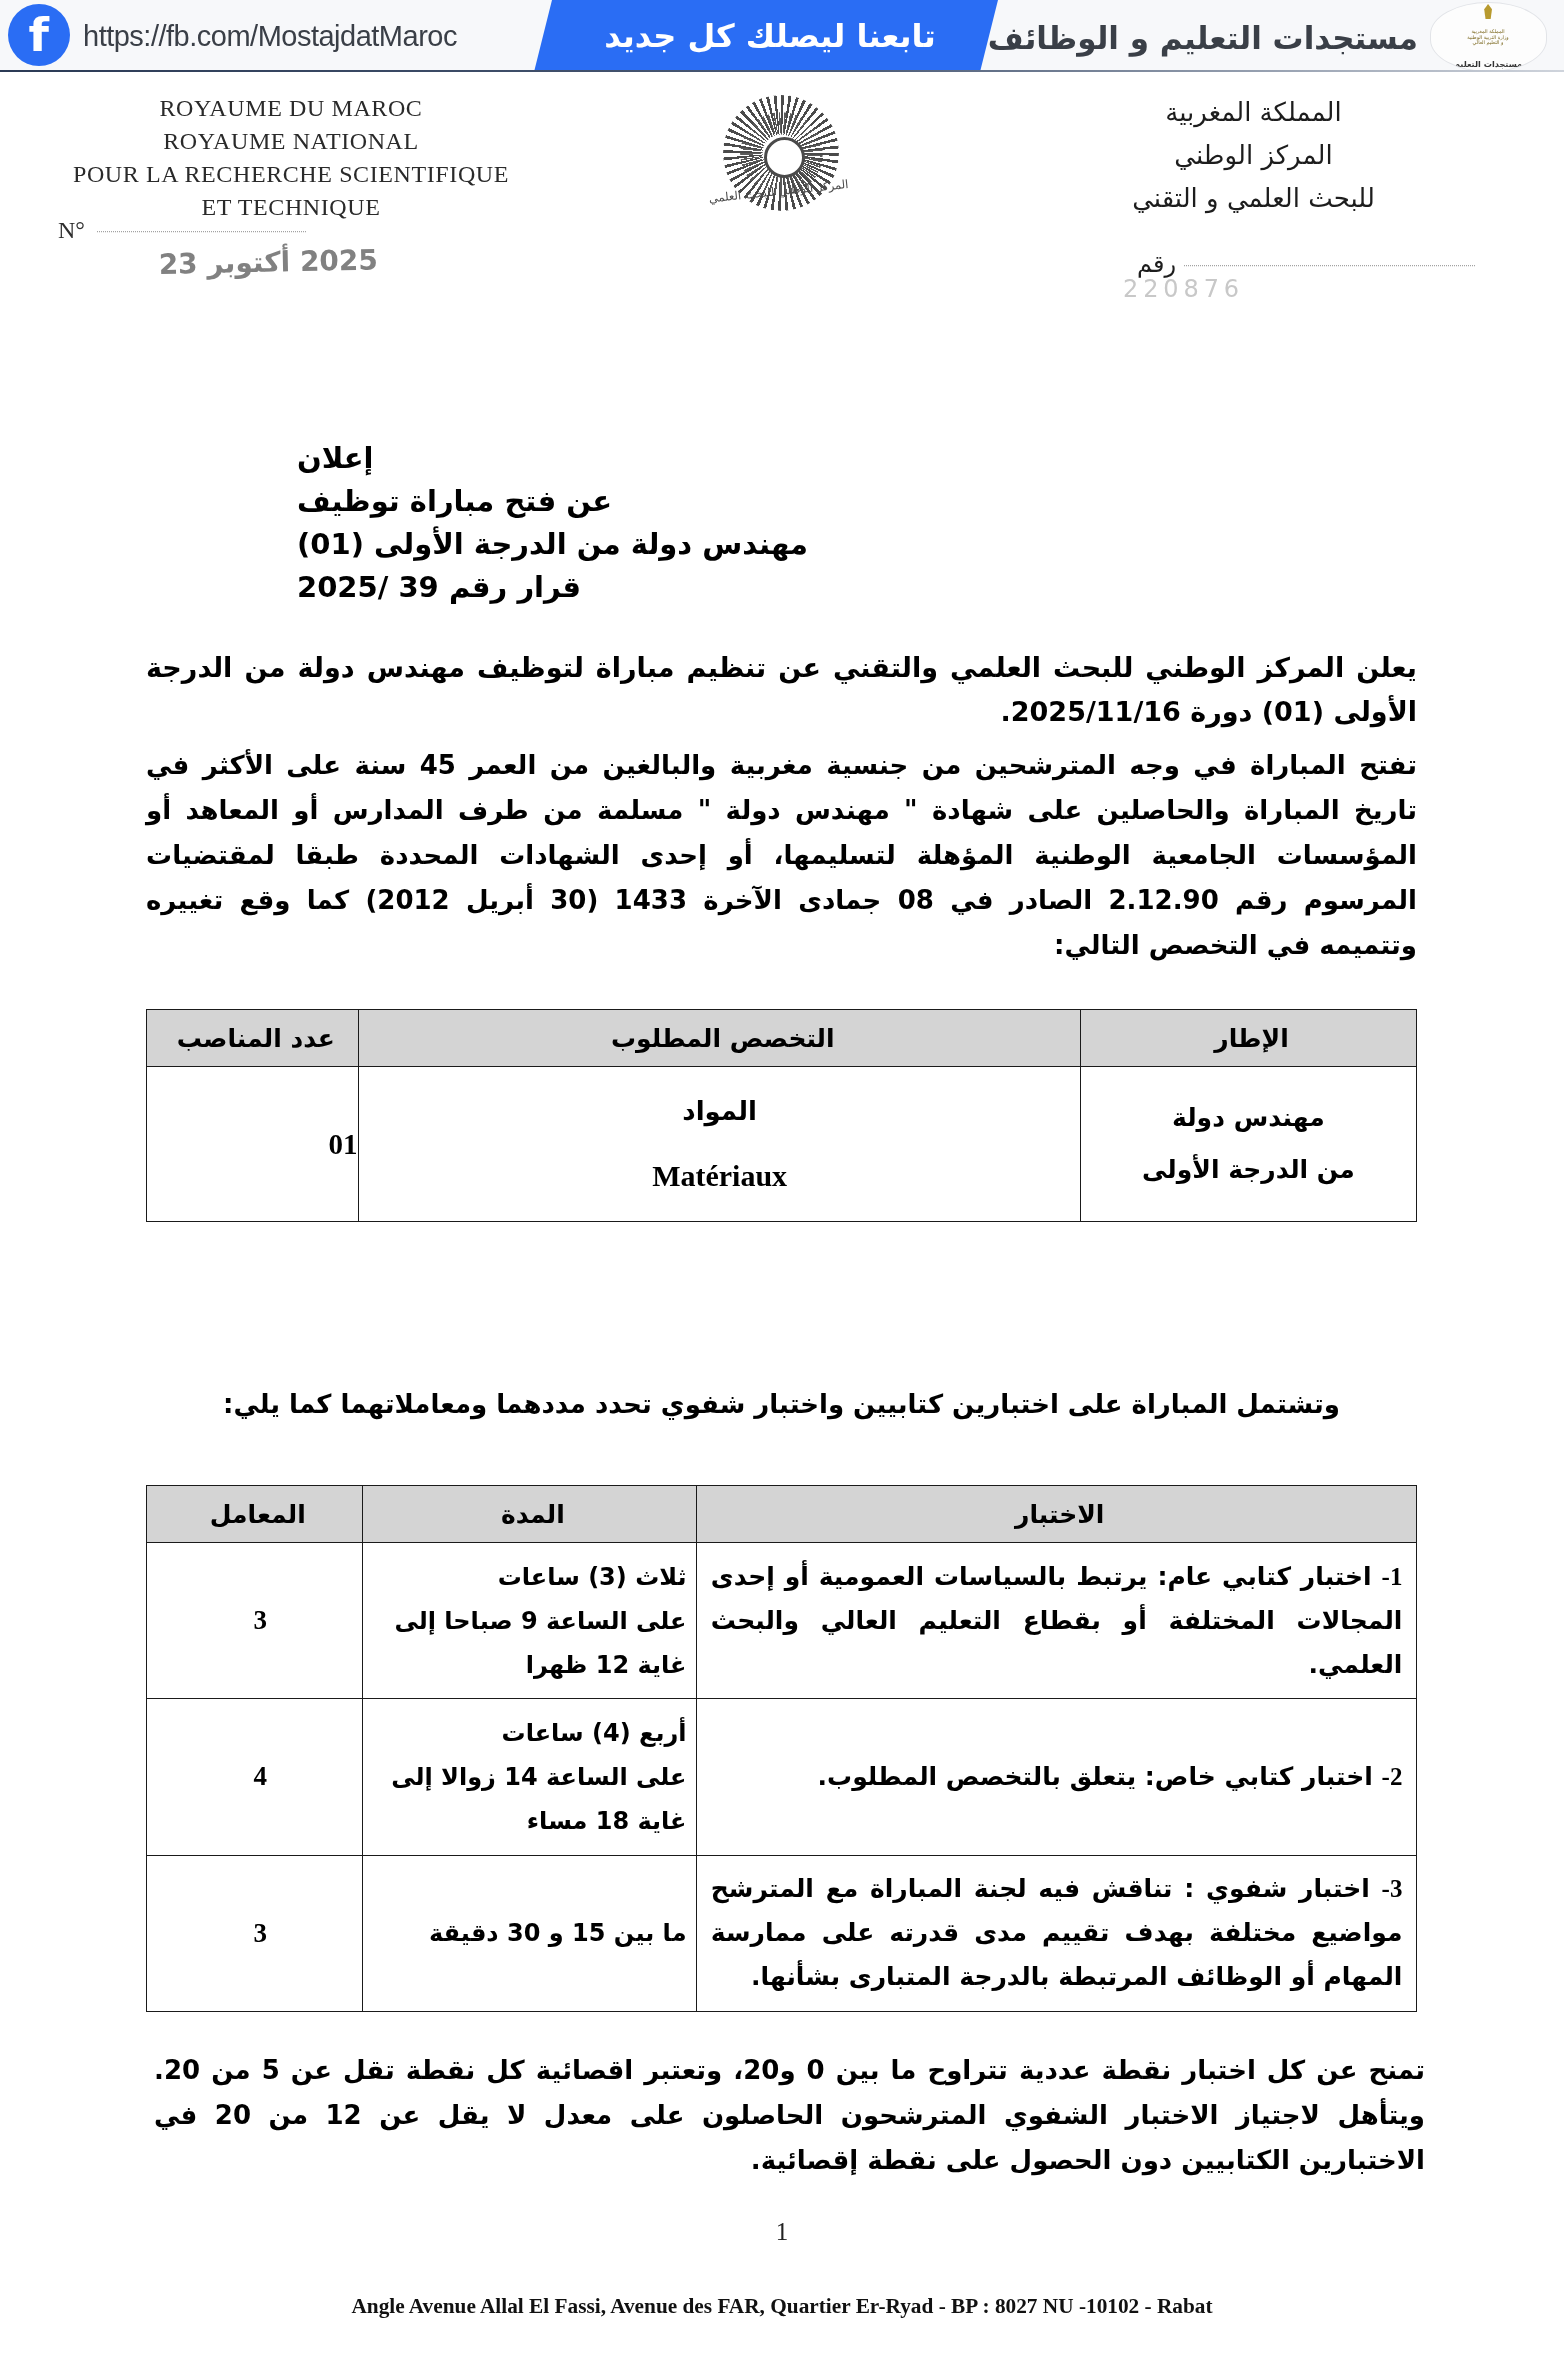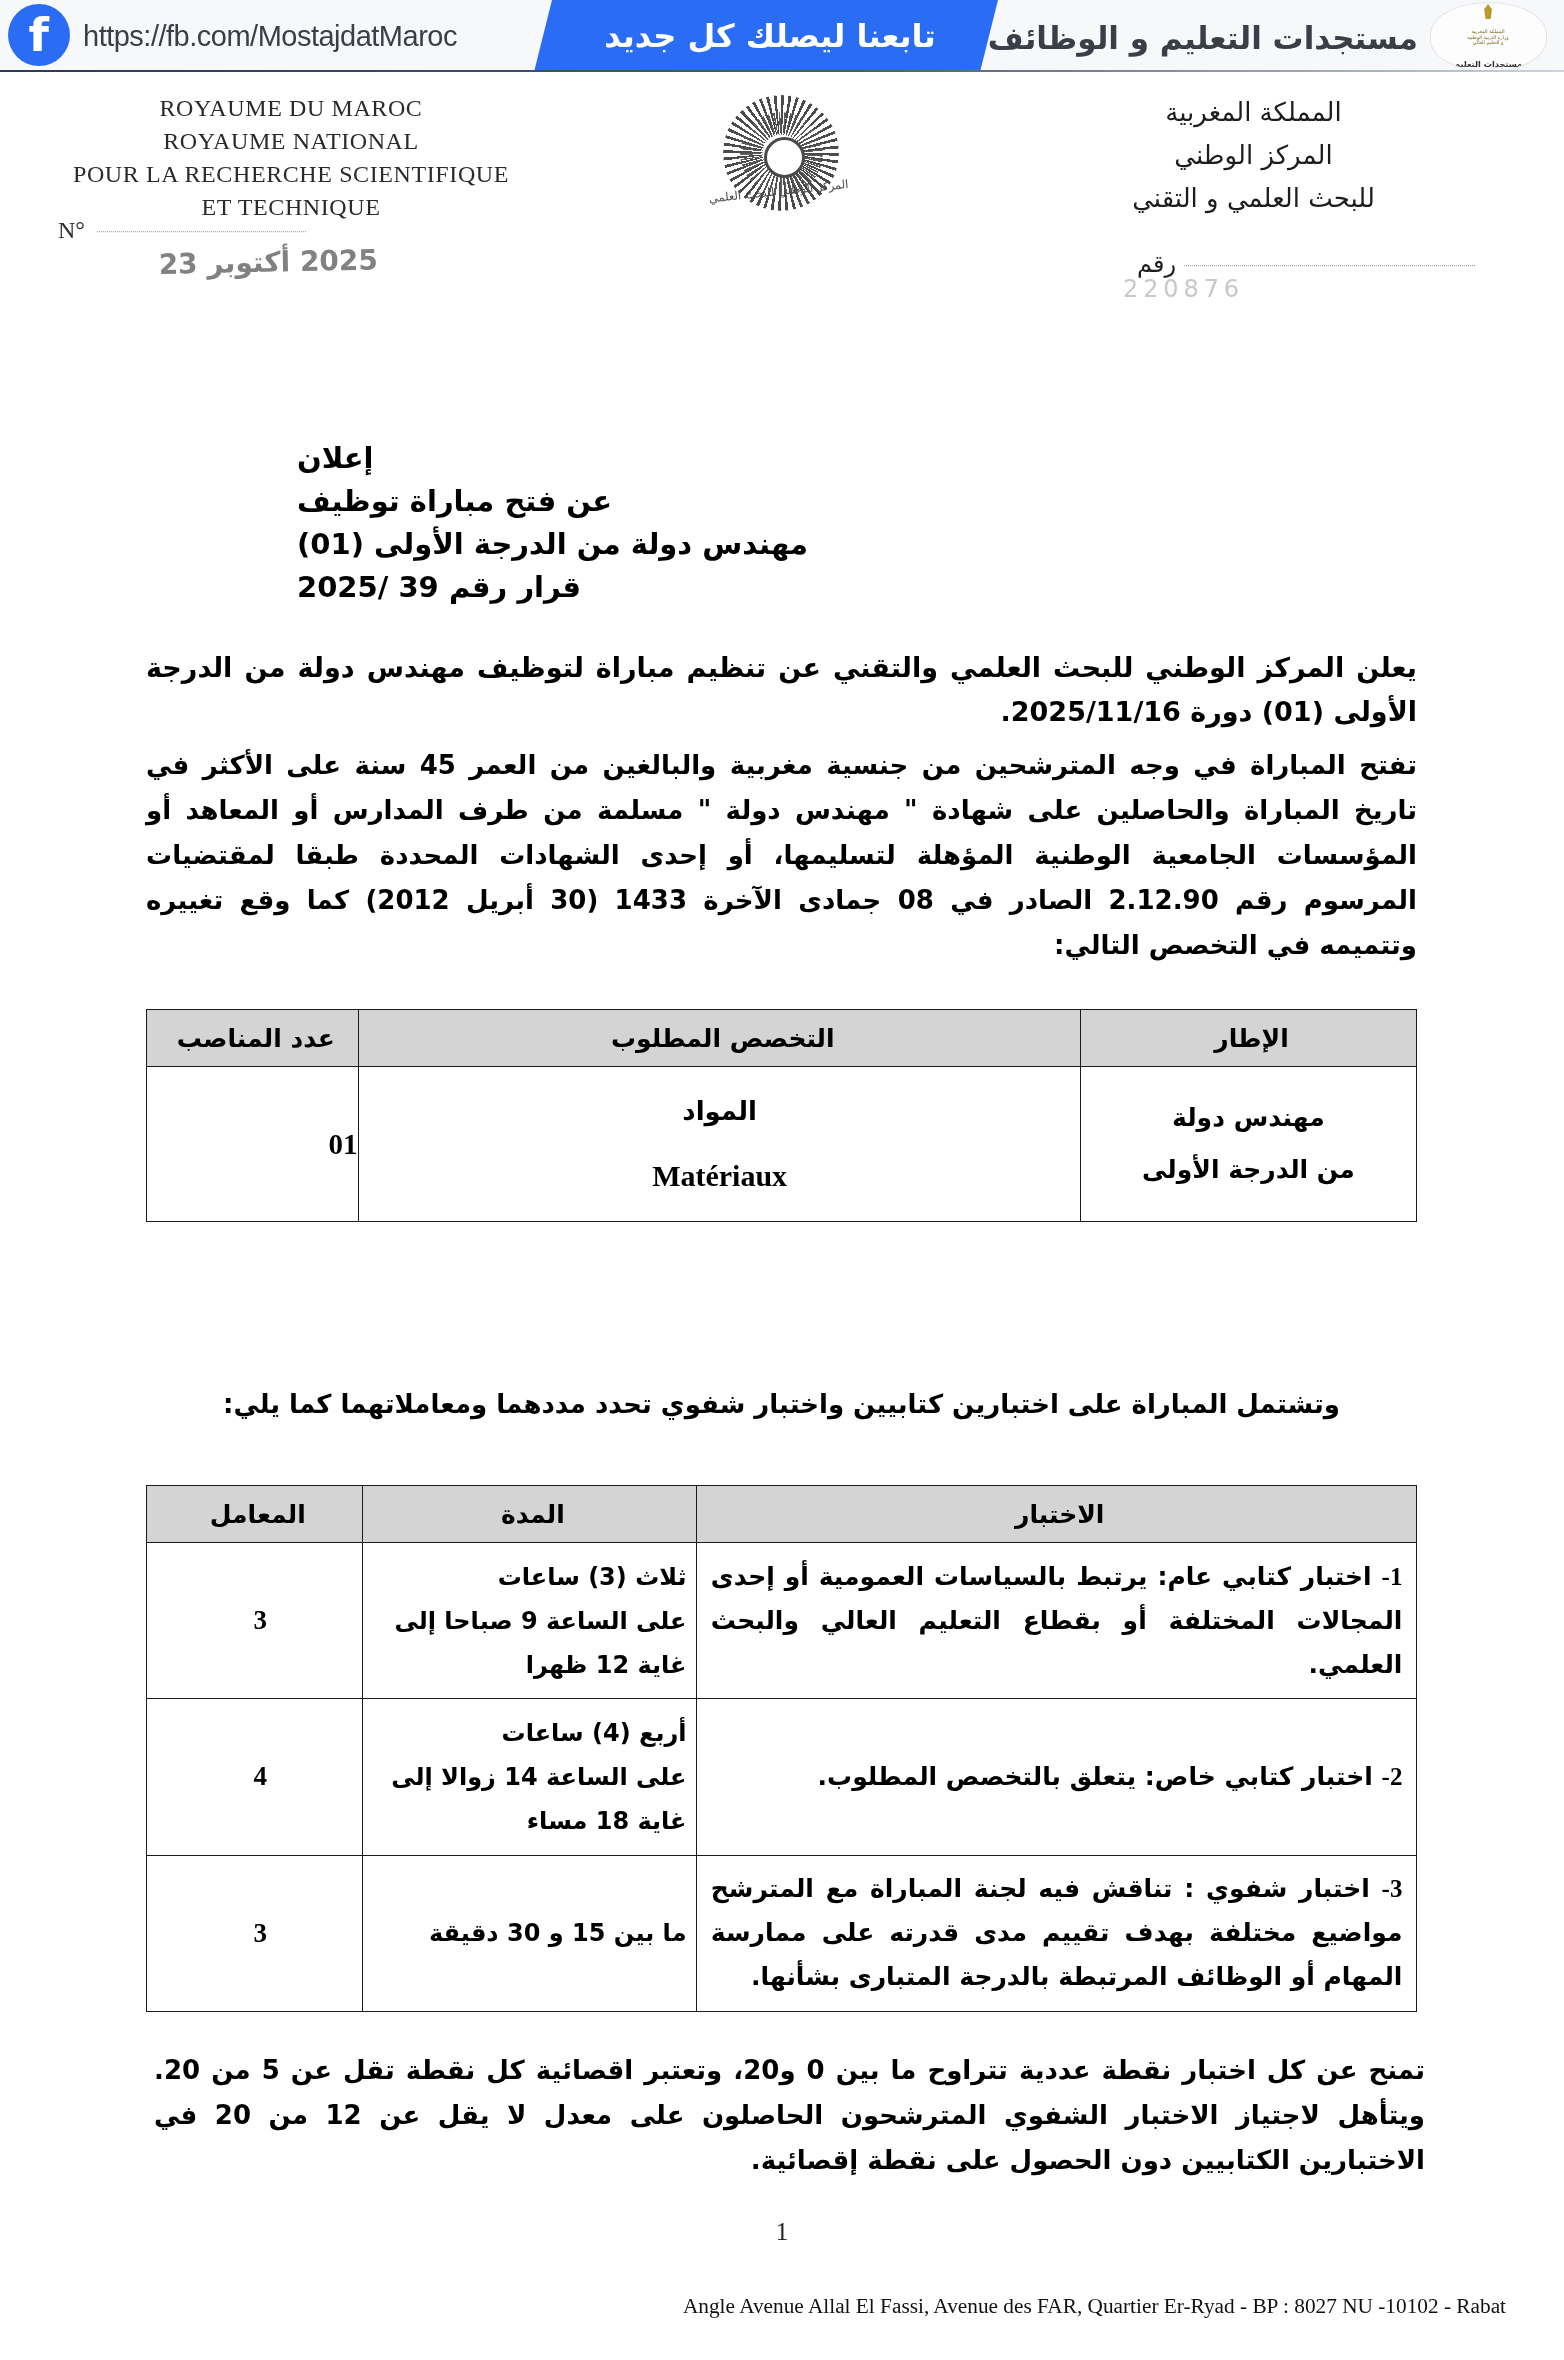--- a/index.html
+++ b/index.html
@@ -123,22 +123,22 @@
         font-size:25px;line-height:44px;}
   #tbl-tests td.test .idx{font-family:"Liberation Serif",serif;font-weight:700;}
   #tbl-tests td.dur{padding:11.6px 9.7px;font-weight:600;
         font-size:24px;line-height:44px;}
   #tbl-tests td.coef{text-align:center;font-weight:600;font-size:27px;
         font-family:"Liberation Serif",serif;}
 
   
   .page-num{position:absolute;left:0;top:2145px;width:1564px;text-align:center;
         font-family:"Liberation Serif",serif;font-size:25px;color:#222;}
-  .footer{position:absolute;left:58px;top:2217px;width:1448px;text-align:right;
-        font-family:"Liberation Serif",serif;font-weight:400;font-size:21.3px;
+  .footer{position:absolute;left:58px;top:2217px;width:1448px;text-align:center;
+        font-family:"Liberation Serif",serif;font-weight:700;font-size:21.3px;
         line-height:33px;color:#111;}
 </style>
 </head>
 <body>
 
 <div class="banner">
   <div class="banner-fb-circle"></div>
   <div class="banner-fb-glyph">f</div>
   <div class="banner-url">https://fb.com/MostajdatMaroc</div>
   <div class="banner-blue"></div>

